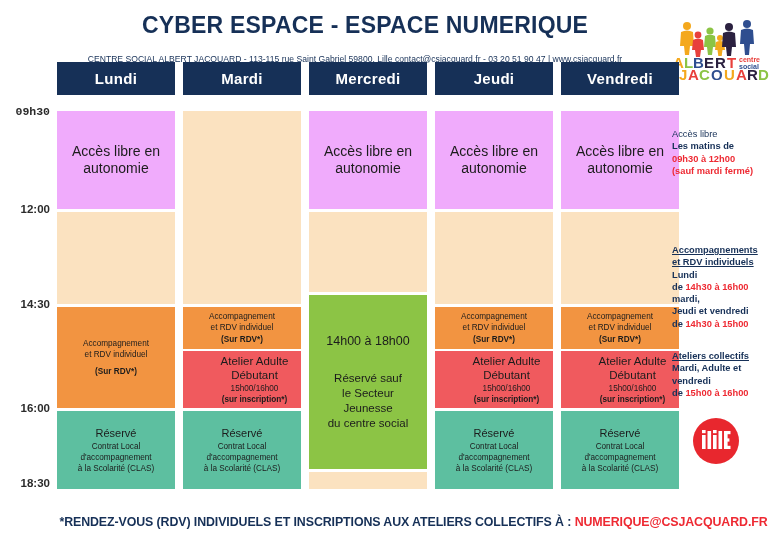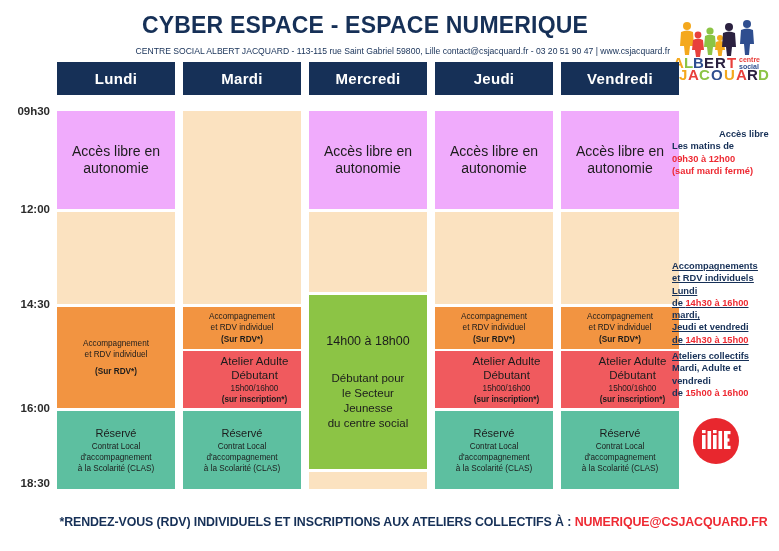--- a/index.html
+++ b/index.html
@@ -13,22 +13,22 @@
 
   
   .header { position: absolute; left: 0; top: 0; width: 779px; height: 60px; }
   .main-title {
     position: absolute; left: 60px; top: 12px; width: 610px;
     text-align: center;
     font-size: 23px; font-weight: bold; letter-spacing: .2px;
     color: #163057;
   }
   .sub-title {
-    position: absolute; left: 40px; top: 46px; width: 630px;
-    text-align: right;
+    position: absolute; left: 40px; top: 54px; width: 630px;
+    text-align: center;
     font-size: 8.6px; color: #163057; white-space: nowrap;
   }
 
   
   .logo-aj { position: absolute; right: 6px; top: 18px; width: 104px; height: 62px; }
   .logo-aj svg { display: block; }
 
   
   .dayhead {
     position: absolute; top: 62px; height: 33px;
@@ -61,21 +61,21 @@
   .t-big   { font-size: 14px; line-height: 1.25; }
   .t-mid   { font-size: 11.5px; line-height: 1.3; }
   .t-small { font-size: 8.2px; line-height: 1.35; }
   .t-small-b { font-size: 8.2px; line-height: 1.35; font-weight: bold; }
   .t-10    { font-size: 10px; line-height: 1.35; }
   .gap4 { height: 5px; }
 
   
   .note { position: absolute; color: #163057; }
   .note .ttl { font-weight: bold; font-size: 9.3px; text-decoration: underline; line-height: 1.32; }
-  .note .ttl-plain { font-weight: bold; font-size: 9.3px; line-height: 1.32; margin-left: 47px; }
+  .note .ttl-plain { font-weight: normal; font-size: 9.3px; line-height: 1.32; }
   .note .ln { font-weight: bold; font-size: 9.3px; line-height: 1.32; }
   .red { color: #ee2a33; }
 
   
   .logo-lille { position: absolute; left: 693px; top: 418px; width: 46px; height: 46px; }
 
   
   .footer {
     position: absolute; left: 0; top: 515px; width: 779px;
     text-align: center; font-size: 12.4px; font-weight: bold;
@@ -140,21 +140,21 @@
   <div class="dayhead" style="left:435px;width:118px;">
     <span>Jeudi</span>
     </div>
   <div class="dayhead" style="left:309px;width:118px;">
     <span>Mercredi</span>
     </div>
   <div class="dayhead" style="left:561px;width:118px;">
     <span>Vendredi</span>
     </div>
 
-  <div class="timelabel" style="top:105px;">09h30</div>
+  <div class="timelabel" style="top:105px;font-family:Liberation Mono, monospace;">09h30</div>
   <div class="timelabel" style="top:203px;">12:00</div>
   <div class="timelabel" style="top:298px;">14:30</div>
   <div class="timelabel" style="top:402px;">16:00</div>
   <div class="timelabel" style="top:477px;">18:30</div>
 
   <div class="block blk-yellow" style="left:57px;top:111px;width:118px;height:98px;">
     <div class="t-big" style="white-space:pre-line;">Accès libre en
 autonomie</div>
   </div>
   <div class="block blk-cream" style="left:57px;top:212px;width:118px;height:92px;"></div>
@@ -191,21 +191,21 @@
   </div>
 
   <div class="block blk-yellow" style="left:309px;top:111px;width:118px;height:98px;">
     <div class="t-big" style="white-space:pre-line;">Accès libre en
 autonomie</div>
   </div>
   <div class="block blk-cream" style="left:309px;top:212px;width:118px;height:80px;"></div>
   <div class="block blk-lime" style="left:309px;top:295px;width:118px;height:174px;">
     <div class="t-mid" style="font-size:12.5px;">14h00 à 18h00</div>
     <div style="height:22px;"></div>
-    <div class="t-mid">Débutant pour</div>
+    <div class="t-mid">Réservé sauf</div>
     <div class="t-mid">le Secteur</div>
     <div class="t-mid">Jeunesse</div>
     <div class="t-mid">du centre social</div>
   </div>
   <div class="block blk-cream" style="left:309px;top:472px;width:118px;height:17px;"></div>
 
   <div class="block blk-yellow" style="left:435px;top:111px;width:118px;height:98px;">
     <div class="t-big" style="white-space:pre-line;">Accès libre en
 autonomie</div>
   </div>
@@ -251,21 +251,21 @@
     <div class="t-small">à la Scolarité (CLAS)</div>
   </div>
 
   <div class="note" style="left:672px;top:128px;width:105px;">
     <div class="ttl-plain">Accès libre</div>
     <div class="ln">Les matins de</div>
     <div class="ln red">09h30 à 12h00</div>
     <div class="ln red">(sauf mardi fermé)</div>
   </div>
 
-  <div class="note" style="left:672px;top:260px;width:105px;text-decoration:underline;">
+  <div class="note" style="left:672px;top:244px;width:105px;">
     <div class="ttl">Accompagnements</div>
     <div class="ttl">et RDV individuels</div>
     <div class="ln">Lundi</div>
     <div class="ln"><span>de </span><span class="red">14h30 à 16h00</span></div>
     <div class="ln">mardi,</div>
     <div class="ln">Jeudi et vendredi</div>
     <div class="ln"><span>de </span><span class="red">14h30 à 15h00</span></div>
   </div>
 
   <div class="note" style="left:672px;top:350px;width:105px;">

